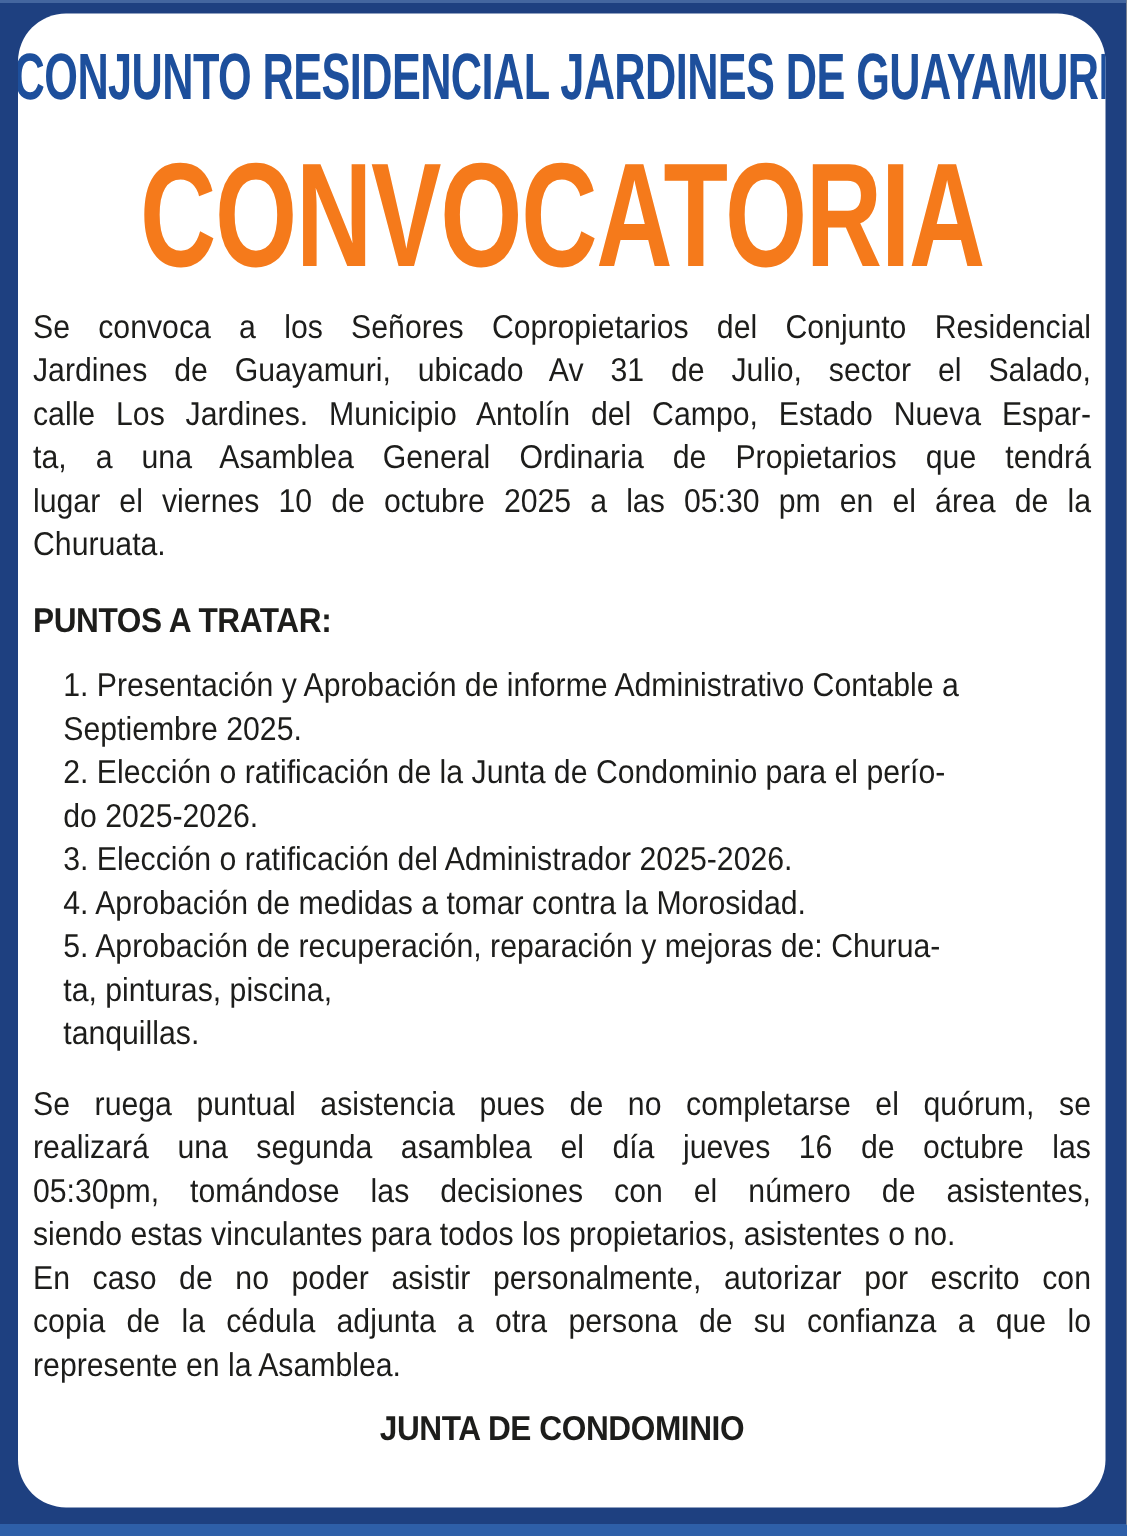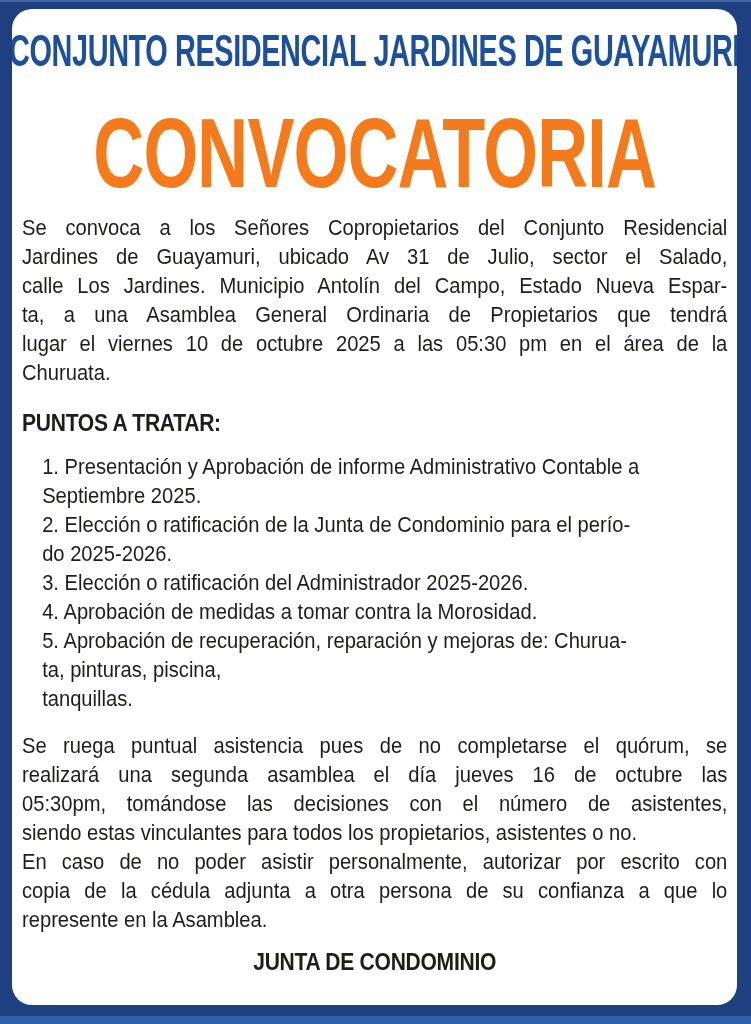--- a/index.html
+++ b/index.html
@@ -16,21 +16,21 @@
     background:#44669F;
   }
   .bottom-stripe{
     position:absolute;left:0;right:0;bottom:0;height:8px;
     background:#2E5FA8;
   }
   .sheet{
     position:absolute;
     left:12px;top:9px;right:14px;bottom:19px;
     background:#ffffff;
-    border-radius:20px;
+    border-radius:32px;
     overflow:hidden;
   }
   .hwrap{
     display:flex;
     justify-content:center;
     align-items:flex-start;
   }
   .hwrap span{
     display:inline-block;
     white-space:nowrap;
@@ -47,21 +47,21 @@
   }
   .rif-wrap{height:40px;}
   .rif{
     font-size:36px;
     line-height:40px;
     color:#101010;
     transform:scale(0.74,1.08);
     transform-origin:center top;
     letter-spacing:-0.5px;
   }
-  .title-wrap{margin-top:28px;height:100px;text-align:right;}
+  .title-wrap{margin-top:18px;height:100px;text-align:right;}
   .main-title{
     font-size:88px;
     line-height:98px;
     color:#F57A1B;
     transform:scale(0.80,1.12);
     transform-origin:center top;
     letter-spacing:-1px;
   }
   .textcol{
     margin-left:10px;

